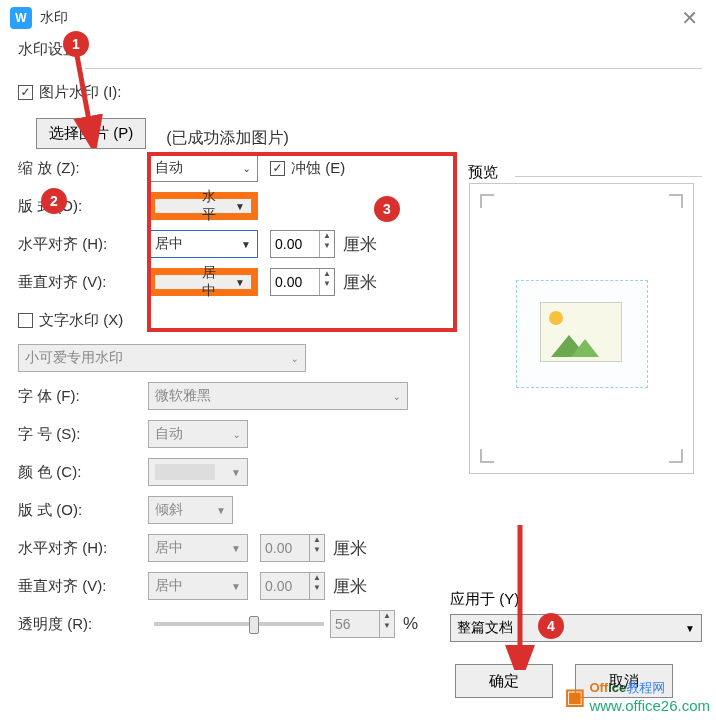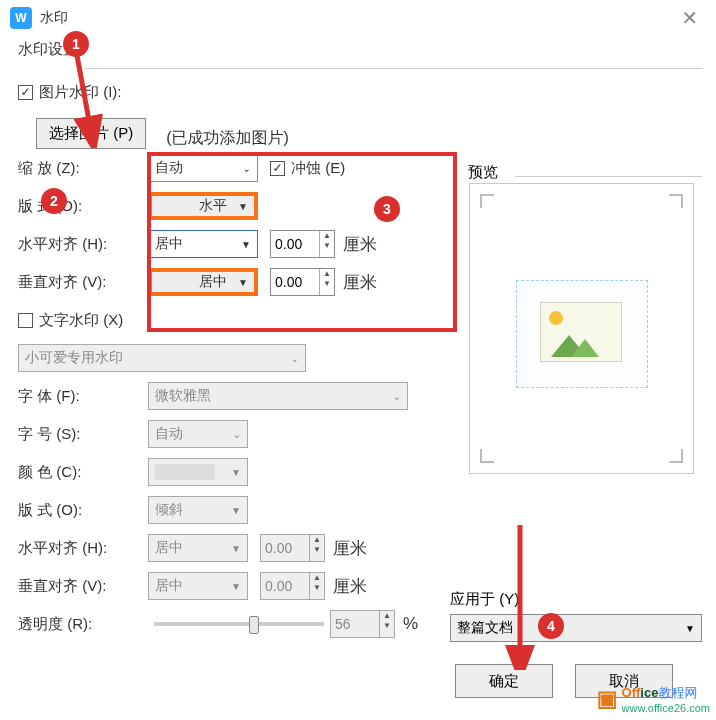--- a/index.html
+++ b/index.html
@@ -13,21 +13,21 @@
 .hr-line2 { position: absolute; left: 515px; right: 14px; top: 176px; border-top: 1px solid #ccc; }
 .content { padding: 4px 18px; }
 .row { display: flex; align-items: center; height: 38px; font-size: 15px; color: #333; }
 .row .label { width: 130px; }
 .checkbox { width: 15px; height: 15px; border: 1px solid #555; display: inline-flex; align-items: center; justify-content: center; margin-right: 6px; font-size: 12px; line-height: 1; background:#fff; cursor:pointer;}
 .btn { border: 1px solid #888; background: #eee; padding: 5px 12px; font-size: 15px; cursor: pointer; }
 .status-text { margin-left: 20px; font-size: 16px; }
 .select { border: 1px solid #888; background: #fff; display: inline-flex; align-items: center; justify-content: space-between; padding: 3px 6px; height: 28px; font-size: 14px; cursor: pointer; position: relative; }
 .select.disabled { background: #eee; color: #888; border-color:#aaa;}
 .select .arrow { margin-left: 6px; font-size: 10px; }
-.select.combo { border:4px solid #f97316;padding-left:47px; }
+.select.combo { border:7px solid #f97316;padding-left:47px; }
 .select.blue-border { border: 1px solid #36c; }
 .spinner { display: inline-flex; border: 1px solid #888; height: 28px; background:#fff;}
 .spinner.disabled { background:#eee; color:#888; border-color:#aaa;}
 .spinner input { border:none; width: 48px; padding: 2px 4px; font-size:14px; background:transparent; outline:none;}
 .spinner.disabled input { color:#888; background:#eee;}
 .spinner .spin-btns { display:flex; flex-direction:column; border-left:1px solid #aaa; }
 .spinner .spin-btns span { font-size:8px; line-height:1; padding: 1px 3px; cursor:pointer; color:#555;}
 .unit { margin-left: 8px; font-size: 17px; }
 .red-box { position: absolute; border: 4px solid #d92; border-color:#e03030; left: 147px; top: 152px; width: 310px; height: 180px; pointer-events:none;}
 .marker { position: absolute; width: 26px; height: 26px; border-radius: 50%; background: #d9302e; color: #fff; font-size: 14px; font-weight: bold; display: flex; align-items: center; justify-content: center; z-index: 10; }
@@ -45,21 +45,21 @@
 .mtn { position:absolute; bottom:4px; left:10px; width:0;height:0; border-left:18px solid transparent; border-right:18px solid transparent; border-bottom:22px solid #6ba84f;}
 .mtn.m2 { left:30px; border-left:14px solid transparent; border-right:14px solid transparent; border-bottom:18px solid #7cbb5e;}
 .slider-track { position:relative; width:170px; height:4px; background:#ccc; margin: 0 6px;}
 .slider-thumb { position:absolute; top:-6px; width:10px; height:18px; background:#e8e8e8; border:1px solid #888; border-radius:2px; cursor:pointer;}
 .apply-label { position:absolute; left:450px; top:590px; font-size:15px;}
 .apply-select { position:absolute; left:450px; top:614px; width:252px;}
 .ok-btn { position:absolute; left:455px; top:664px; width:98px; height:34px;}
 .cancel-btn { position:absolute; left:575px; top:664px; width:98px; height:34px;}
 .watermark-logo { position:absolute; right:6px; bottom:6px; display:flex; align-items:center; gap:4px; font-size:13px; z-index:20;}
 .watermark-logo .o { font-size:22px; font-weight:bold;}
-.wm-line2 { font-size:11px; color:#2a7; }
+.wm-line2 { font-size:15px; color:#2a7; }
 </style>
 </head>
 <body>
 
 <div class="title-bar">
   <div class="app-icon">W</div>
   <span class="title-text">水印</span>
   <span class="close-btn">✕</span>
 </div>
 
@@ -162,21 +162,21 @@
   <div class="row">
     <span class="label">颜    色 (C):</span>
     <div class="select disabled" style="width:100px;">
       <span style="width:60px; height:16px; background:#ddd;"></span>
       <span class="arrow">▼</span>
     </div>
   </div>
 
   <div class="row">
     <span class="label">版    式 (O):</span>
-    <div class="select disabled" style="width:100px;">
+    <div class="select disabled" style="width:85px;">
       <span>倾斜</span>
       <span class="arrow">▼</span>
     </div>
   </div>
 
   <div class="row">
     <span class="label">水平对齐 (H):</span>
     <div class="select disabled" style="width:100px;">
       <span>居中</span>
       <span class="arrow">▼</span>

